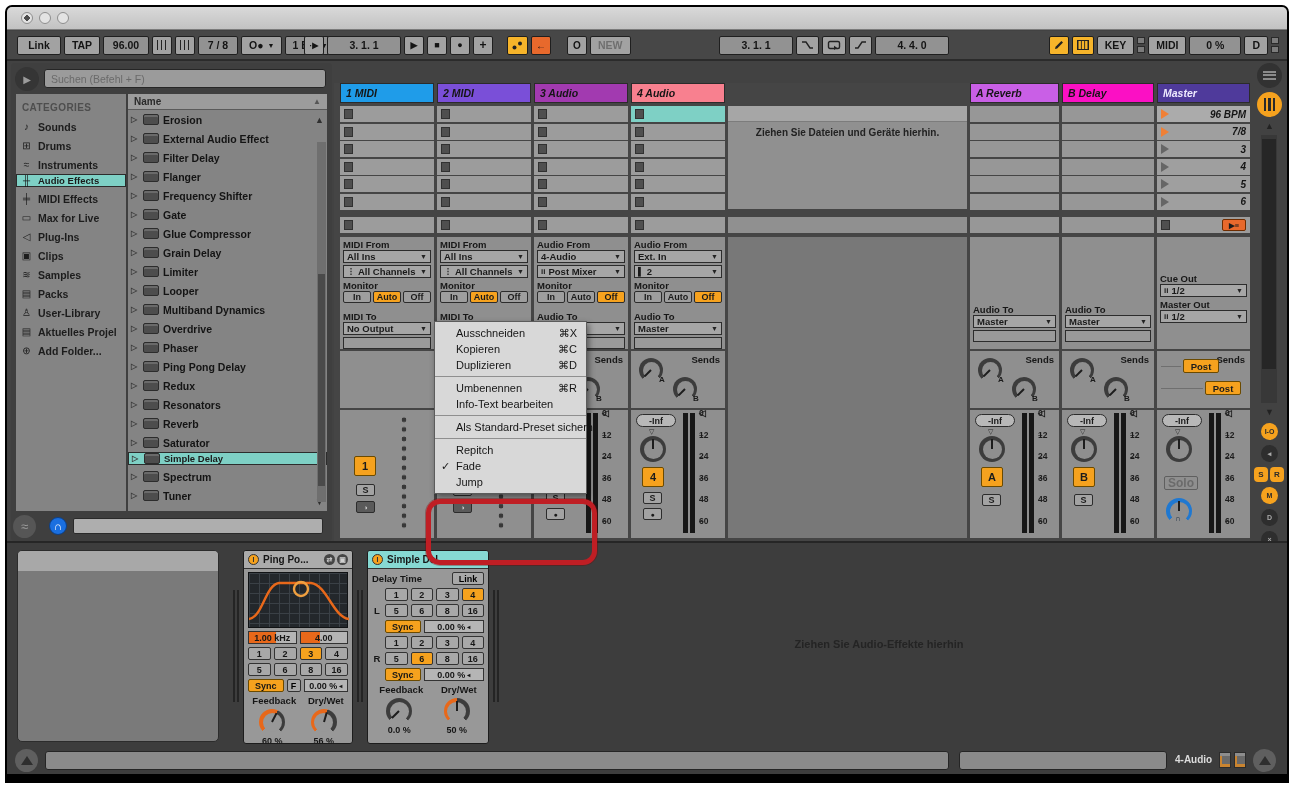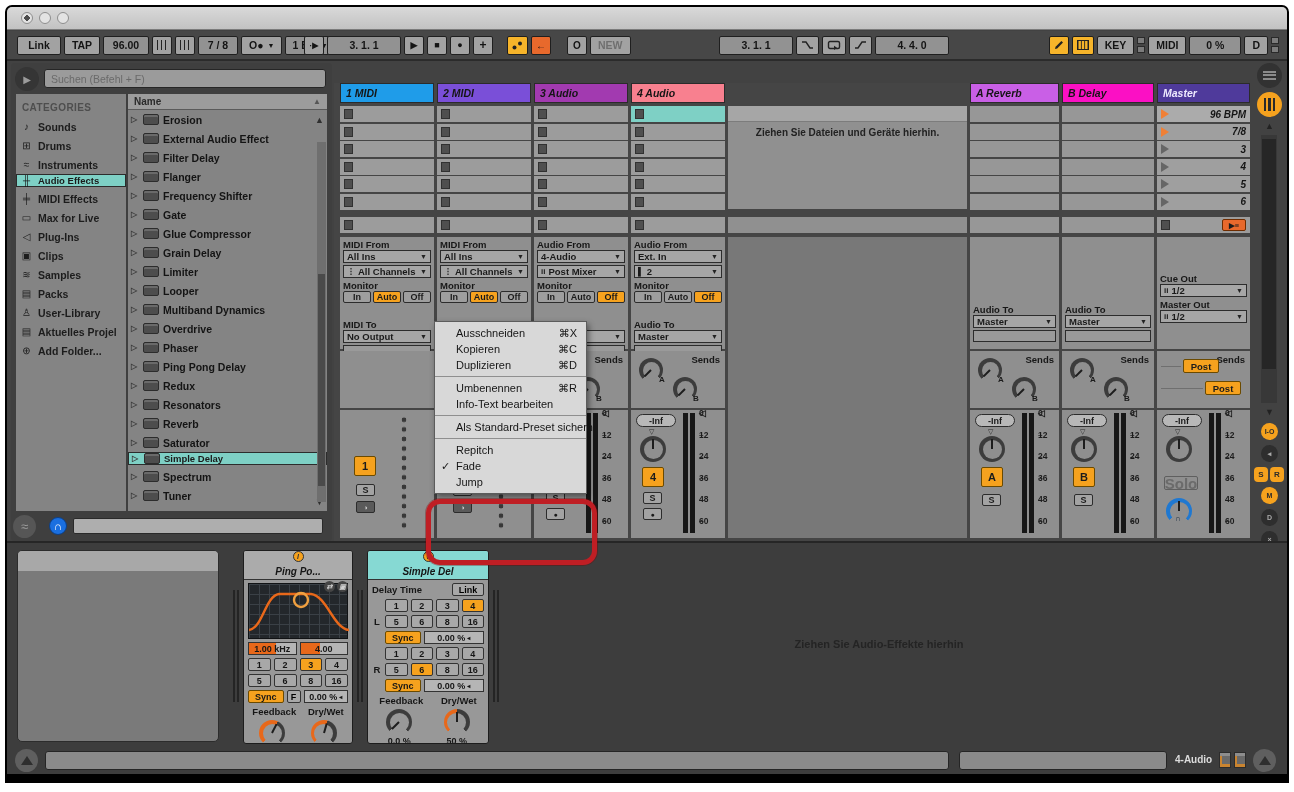--- a/index.html
+++ b/index.html
@@ -68,21 +68,21 @@
   .stopsq{width:9px;height:10px;background:#4f4f4f;border:1px solid #313131;}
   .stoprow{position:absolute;left:0;right:0;top:134px;height:16px;background:#9c9c9c;display:flex;align-items:center;padding:0 4px;}
   .iozone{position:absolute;left:0;right:0;top:154px;height:112px;background:#8f8f8f;padding:2px 3px;}
   .iolbl{font-size:9.5px;font-weight:bold;color:#171717;height:11px;}
   .sel{height:13px;background:#a6a6a6;border:1px solid #2c2c2c;display:flex;align-items:center;
     font-size:9.5px;font-weight:bold;color:#1a1a1a;padding:0 3px;margin-bottom:2px;}
   .sel .v{flex:1;white-space:nowrap;overflow:hidden;}
   .sel .ic{margin-right:3px;font-size:8px;}
   .sel .dn{font-size:7px;color:#222;}
   .blankbox{height:12px;background:#9a9a9a;border:1px solid #2c2c2c;}
-  .monrow{display:flex;gap:2px;margin-bottom:16px;}
+  .monrow{display:flex;gap:2px;margin-bottom:8px;}
   .monbtn{flex:1;height:12px;background:#9e9e9e;border:1px solid #2c2c2c;display:flex;align-items:center;
     justify-content:center;font-size:9px;font-weight:bold;color:#1a1a1a;border-radius:2px;}
   .monbtn.on{background:#f6a21e;}
   .sendzone{position:absolute;left:0;right:0;top:268px;height:57px;background:#8f8f8f;}
   .sendlbl{position:absolute;right:5px;top:3px;font-size:9.5px;font-weight:bold;color:#171717;}
   .mixzone{position:absolute;left:0;right:0;top:327px;height:128px;background:#8f8f8f;}
   .pill{position:absolute;left:5px;top:4px;width:40px;height:13px;border:1px solid #2c2c2c;border-radius:7px;
     background:#b8b8b8;font-size:9px;font-weight:bold;color:#1a1a1a;display:flex;align-items:center;justify-content:center;}
   .panmark{position:absolute;font-size:7px;color:#2c2c2c;}
   .numbtn{position:absolute;width:22px;height:20px;background:#f6a21e;border:1px solid #6b4a00;border-radius:2px;
@@ -96,21 +96,21 @@
   .dotstrip{position:absolute;width:8px;height:114px;top:5px;
     background-image:radial-gradient(circle,#383838 2.1px,transparent 2.6px);background-size:8px 9.6px;}
   .knob{position:relative;border-radius:50%;}
   .knob::before{content:'';position:absolute;inset:3.5px;background:var(--face,#8f8f8f);border-radius:50%;}
   .knob .needle{position:absolute;left:50%;top:3px;width:2px;height:calc(50% - 3px);background:#1d1d1d;
     transform-origin:50% 100%;margin-left:-1px;}
   .klab{position:absolute;font-size:8px;font-weight:bold;color:#1a1a1a;}
   .postbtn{position:absolute;width:36px;height:14px;background:#f6a21e;border:1px solid #6b4a00;border-radius:2px;
     font-size:9.5px;font-weight:bold;color:#1c1c1c;display:flex;align-items:center;justify-content:center;}
   .solobox{position:absolute;width:34px;height:14px;background:#8f8f8f;border:1px solid #5f5f5f;border-radius:2px;
-    font-size:15px;font-weight:bold;color:#6b6b6b;display:flex;align-items:center;justify-content:center;}
+    font-size:12px;font-weight:bold;color:#6b6b6b;display:flex;align-items:center;justify-content:center;}
   .scene-tri{width:0;height:0;border-top:5px solid transparent;border-bottom:5px solid transparent;border-left:8px solid #666;}
   .scene-tri.armed{border-left-color:#f08036;}
   .scenelbl{margin-left:auto;font-size:10px;font-weight:bold;font-style:italic;color:#151515;}
   .stopallbtn{margin-left:auto;width:24px;height:12px;background:#e8692c;border:1px solid #6e2c00;border-radius:2px;
     display:flex;align-items:center;justify-content:center;font-size:7.5px;color:#1c1c1c;font-weight:bold;}
   .dropbig{position:absolute;left:0;right:0;top:23px;height:103px;background:#909090;}
   .dropstrip{height:16px;background:#a6a6a6;border-bottom:1px solid #7c7c7c;}
   .droptext{position:absolute;left:4px;right:4px;top:44px;text-align:center;font-size:10px;font-weight:bold;color:#222;}
   
   .rail{position:absolute;left:1246px;top:56px;width:38px;height:478px;}
@@ -138,22 +138,22 @@
   .annotation{position:absolute;left:419px;top:492px;width:171px;height:66px;border:5px solid #bf1e24;
     border-radius:14px;z-index:60;pointer-events:none;box-shadow:0 0 0 1px rgba(120,0,0,.35);}
   
   .devicebar{position:absolute;left:0;right:0;top:534px;height:206px;background:#3d3d3d;border-top:2px solid #262626;}
   .infobox{position:absolute;left:10px;top:7px;width:202px;height:192px;background:#7a7a7a;border-radius:5px;
     overflow:hidden;border:1px solid #2c2c2c;}
   .infobox .hd{height:20px;background:#a8a8a8;}
   .rack{position:absolute;left:218px;top:3px;right:44px;bottom:6px;}
   .vhandle{position:absolute;top:44px;width:6px;height:112px;border-left:2px solid #242424;border-right:2px solid #242424;}
   .device{position:absolute;top:4px;height:194px;background:#989898;border:1px solid #1d1d1d;border-radius:3px;overflow:hidden;}
-  .devhead{height:29px;display:flex;align-items:center;gap:4px;padding:0 4px;border-bottom:1px solid #333;
-    font-size:10px;font-weight:bold;font-style:italic;color:#161616;flex-direction:column;}
+  .devhead{height:18px;display:flex;align-items:center;gap:4px;padding:0 4px;border-bottom:1px solid #333;
+    font-size:10px;font-weight:bold;color:#161616;}
   .pwr{width:11px;height:11px;border-radius:50%;background:#f6a21e;border:1px solid #333;color:#333;
     font-size:7px;font-weight:bold;display:flex;align-items:center;justify-content:center;flex:none;}
   .hicon{width:11px;height:11px;border-radius:50%;background:#454545;color:#cfcfcf;font-size:7px;
     display:flex;align-items:center;justify-content:center;flex:none;}
   .fdisplay{margin:3px 4px;height:56px;background:#23272b;border:1px solid #101214;
     background-image:linear-gradient(#3a4046 1px,transparent 1px),linear-gradient(90deg,#3a4046 1px,transparent 1px);
     background-size:10px 10px;}
   .dvrow{display:flex;gap:3px;padding:0 4px;margin-bottom:3px;align-items:center;}
   .dvbox{height:13px;border:1px solid #333;background:#b5b5b5;font-size:9px;font-weight:bold;color:#161616;
     display:flex;align-items:center;justify-content:center;flex:1;}

